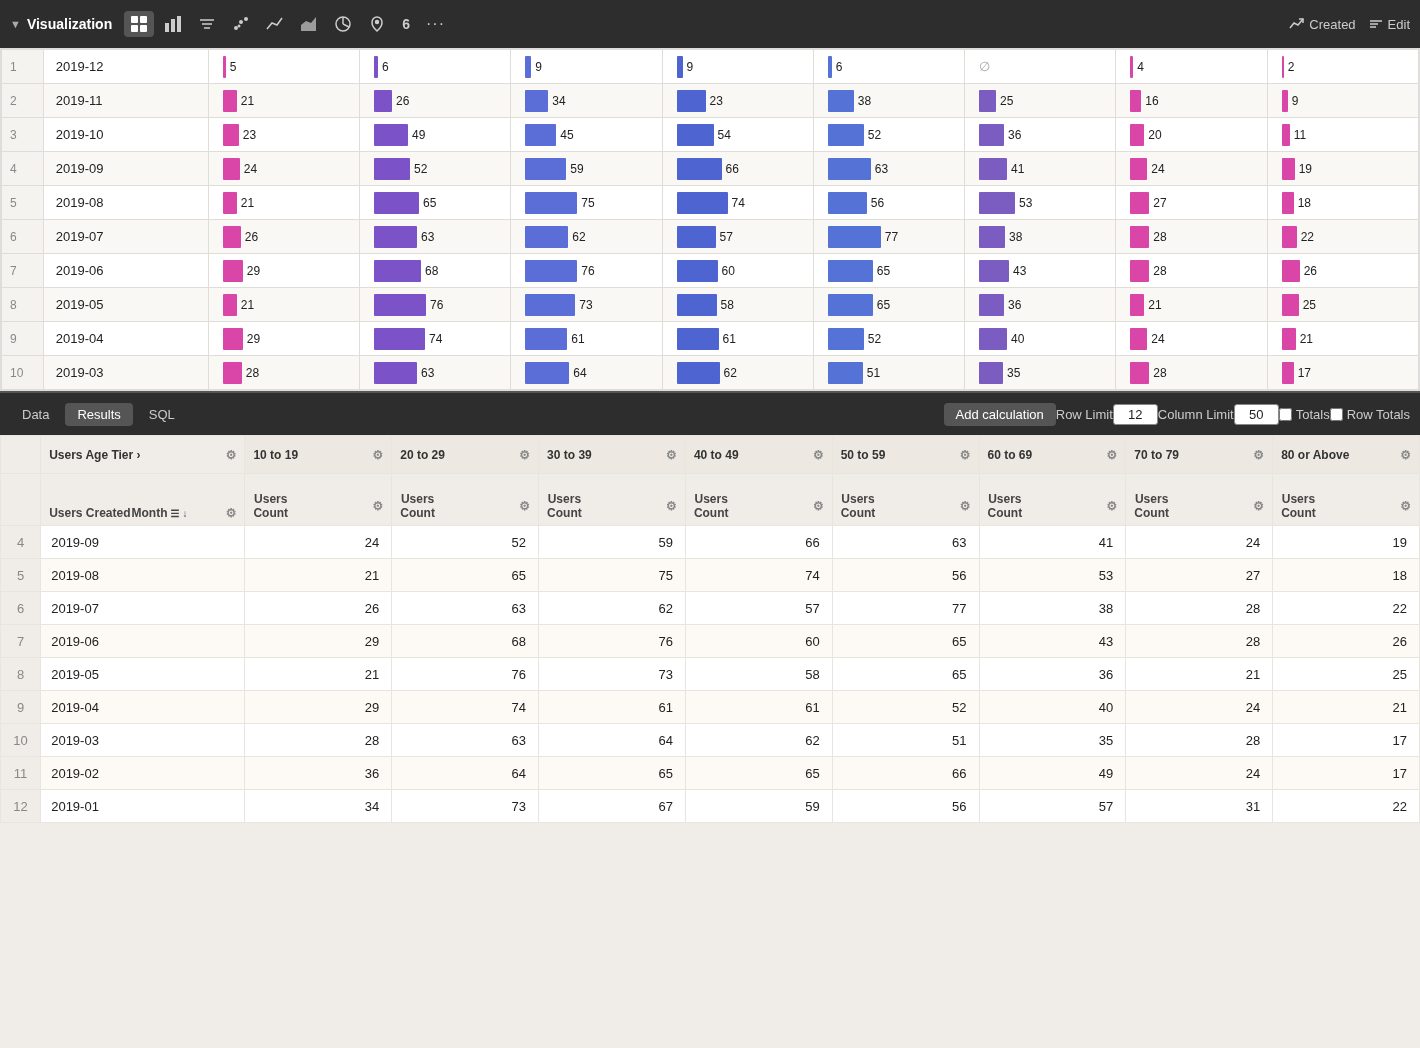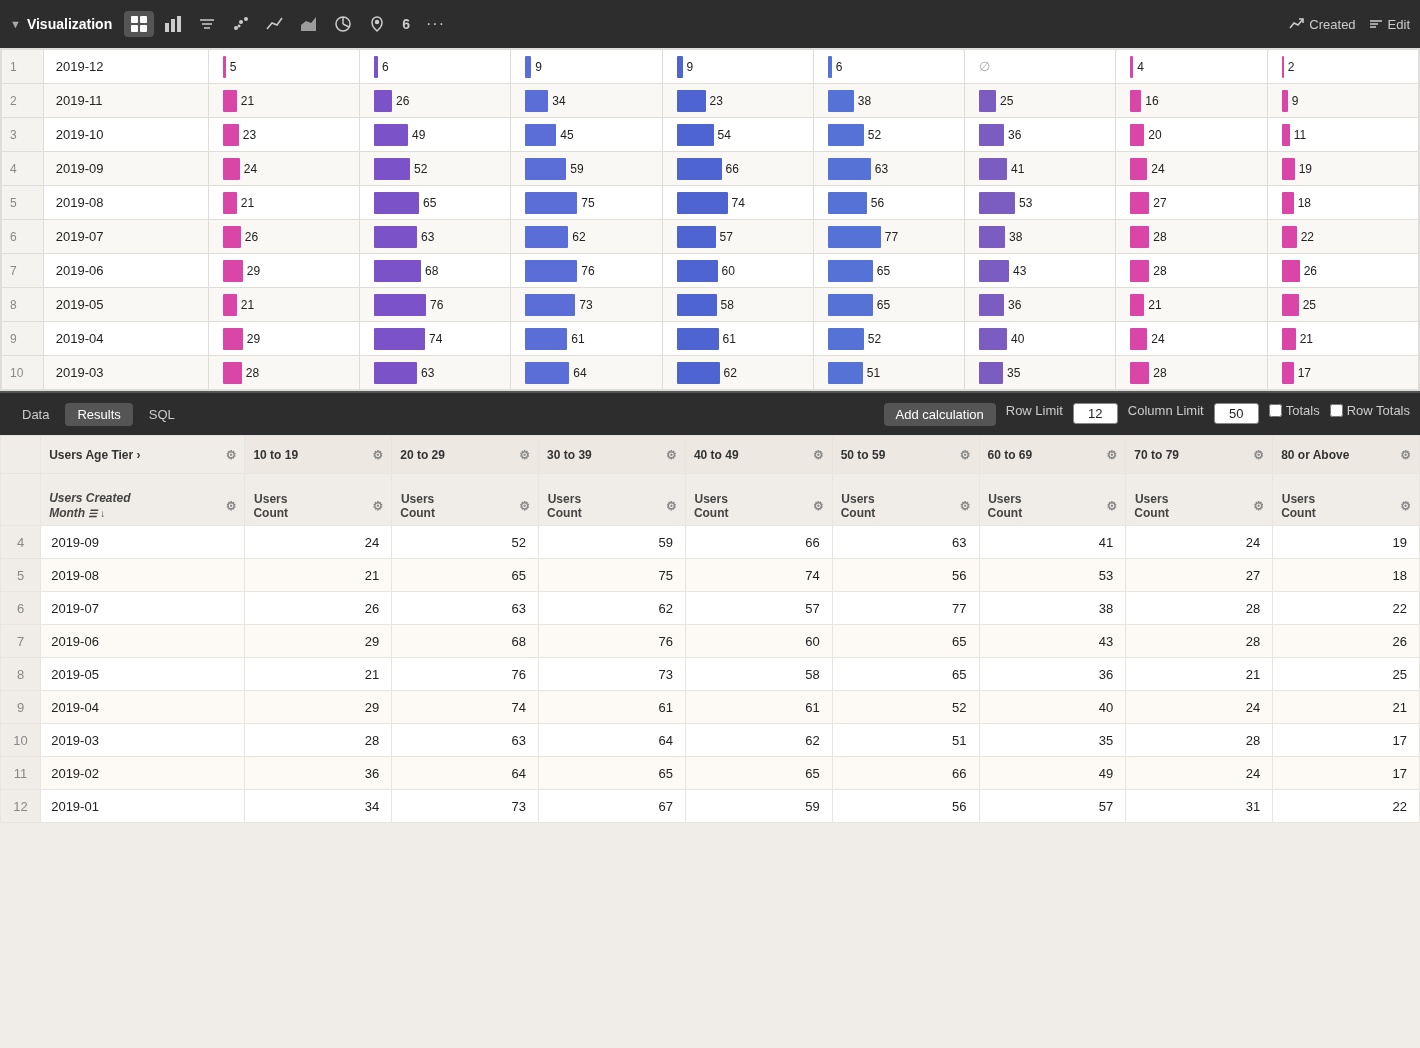--- a/index.html
+++ b/index.html
@@ -179,22 +179,21 @@
       font-size: 13px;
       font-weight: 500;
     }
     .tab-btn.active {
       background: #555;
       color: #fff;
     }
     .panel-spacer { flex: 1; }
     .panel-controls {
       display: flex;
-      align-items: flex-start;
-      gap: 10px;
+      align-items: center;
       color: #ccc;
       font-size: 13px;
     }
     .panel-input {
       width: 45px;
       background: #fff;
       border: 1px solid #888;
       border-radius: 3px;
       padding: 2px 4px;
       font-size: 13px;
@@ -971,21 +970,21 @@
           <div class="col-header-with-gear">
               <span>80 or Above</span>
               <span class="gear-icon">⚙</span>
             </div>
         </th>
       </tr>
       <tr>
         <th class="r-row-num"></th>
         <th style="width:160px;">
           <div class="col-header-with-gear">
-            <div style="display:flex;flex-direction:column;gap:1px;font-style:italic;">
+            <div style="display:flex;flex-direction:row;gap:1px;">
               <span style="font-weight:700;">Users Created</span>
               <span style="font-weight:700;display:flex;align-items:center;gap:3px;">Month <span style="font-size:10px;">☰</span> <span style="font-size:10px;">↓</span></span>
             </div>
             <span class="gear-icon">⚙</span>
           </div>
         </th>
         <th style="width:115px;">
           <div class="col-header-with-gear">
             <div>
                 <div style="font-weight:700;">Users</div>

